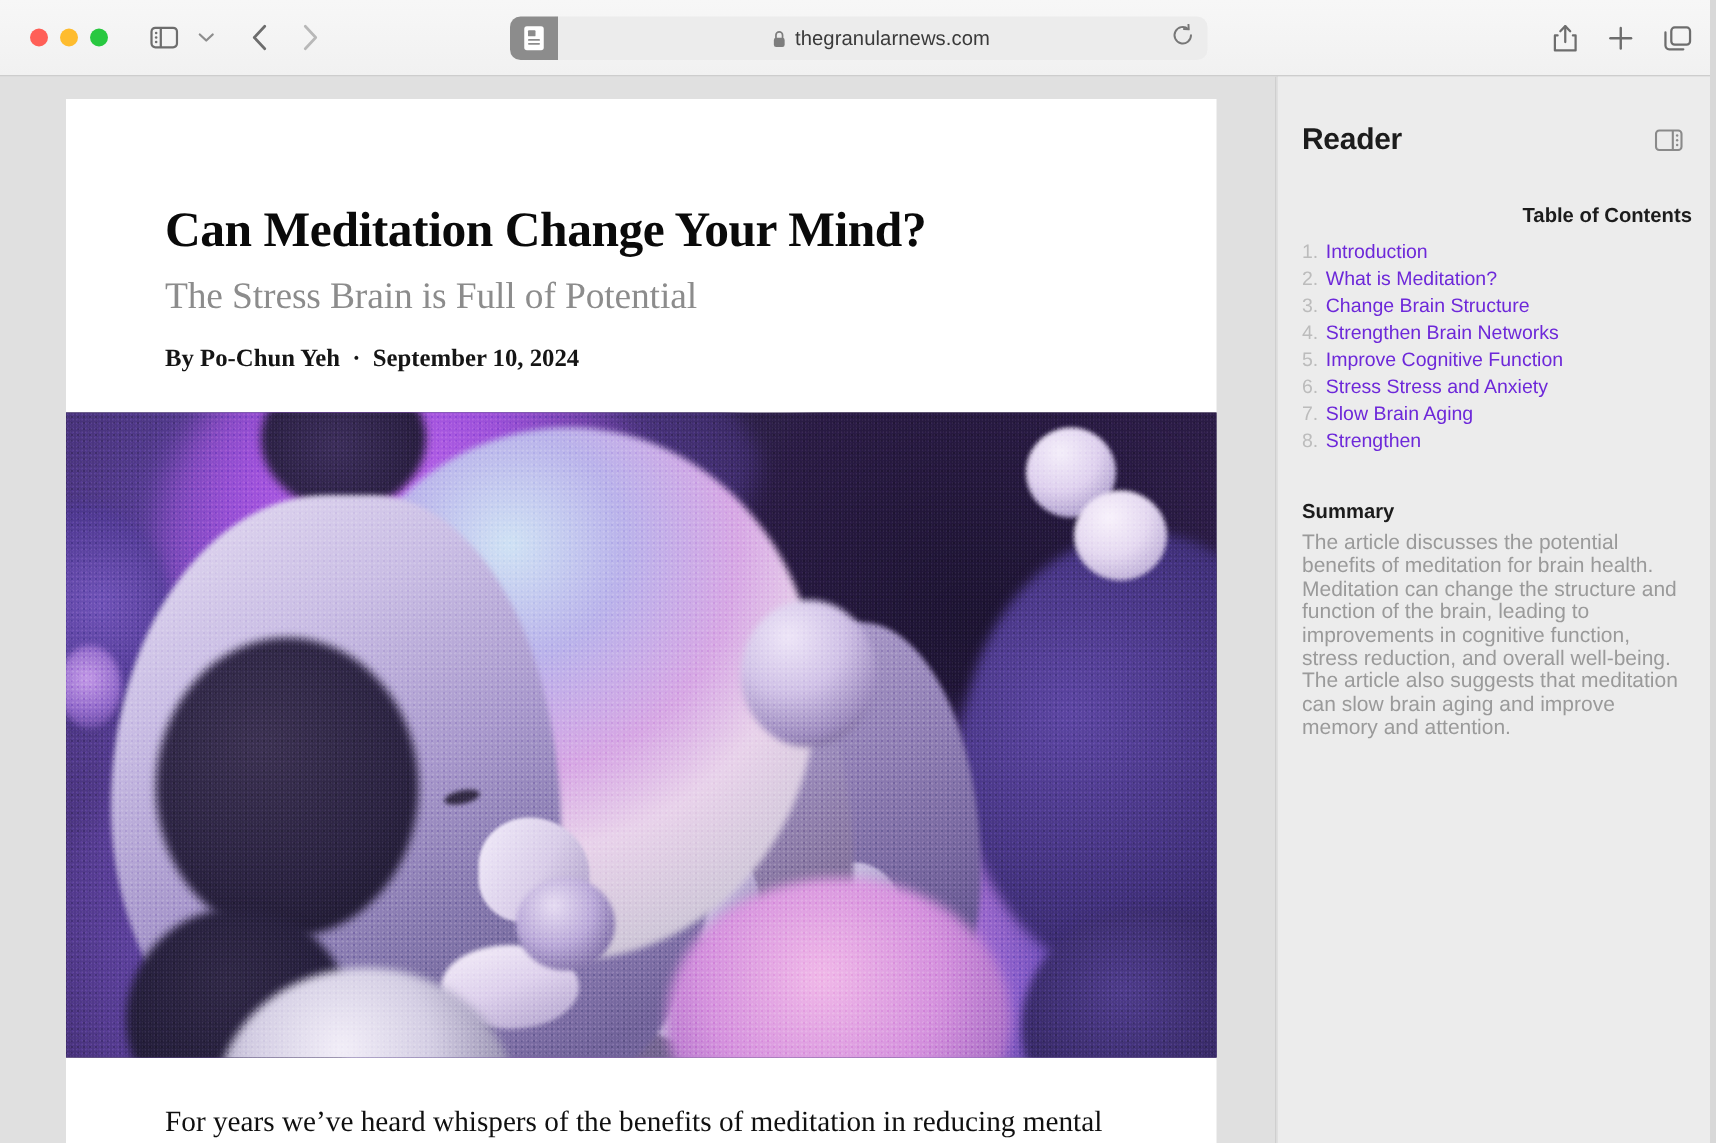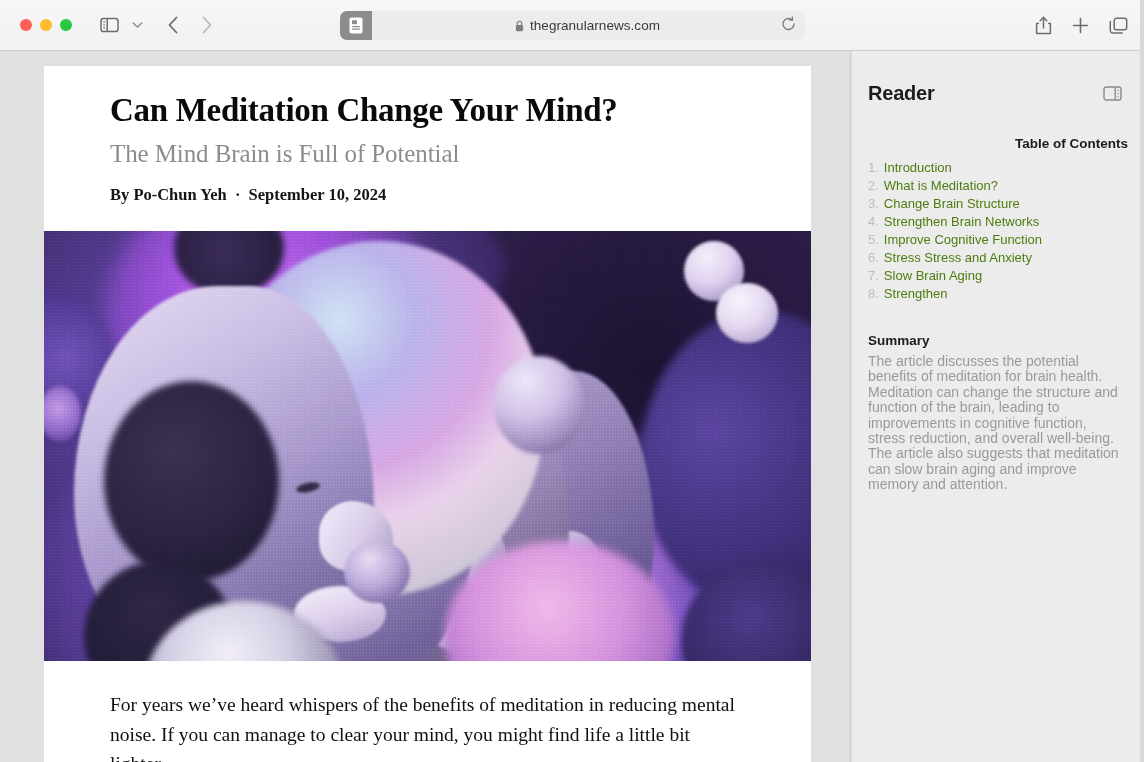--- a/index.html
+++ b/index.html
@@ -91,21 +91,21 @@
     width:1px; height:100%;
     background:#cfcfcf;
   }
 
   #article-card {
     position:absolute; left:44px; top:15px;
     width:767px; min-height:700px;
     background:#ffffff;
   }
 
-  #article-head { padding:26px 64px 0 66px; }
+  #article-head { padding:70px 64px 0 66px; }
   #article-title {
     font-family:"Liberation Serif", serif;
     font-size:33px; font-weight:bold;
     color:#0a0a0a;
     letter-spacing:-0.3px;
     line-height:1.12;
   }
   #article-subtitle {
     font-family:"Liberation Serif", serif;
     font-size:25px; font-weight:normal;
@@ -356,21 +356,21 @@
   #toc-heading { margin-top:31px;text-align:right; }
   #toc-list { list-style:none; margin-top:8px; padding:0 16px; }
   #toc-list li {
     font-size:13px;
     line-height:15.2px;
     color:#9a9a9a;
     padding:1.4px 0;
     display:flex; gap:5px;
   }
   #toc-list .num { color:#bcbcbc; flex:0 0 auto; }
-  #toc-list .lbl { color:#4d7c0f; }
+  #toc-list .lbl { color:#6d28d9; }
 
   #summary-heading { margin-top:30px; }
   #summary-text {
     font-size:14px;
     line-height:15.4px;
     color:#9a9a9a;
     padding:6px 20px 0 16px;
   }
 </style>
 </head>
@@ -461,21 +461,21 @@
         </svg>
       </div>
     </div>
   </div>
 
   <div id="content-area">
     <div id="article-card">
 
       <div id="article-head">
         <h1 id="article-title">Can Meditation Change Your Mind?</h1>
-        <h2 id="article-subtitle">The Mind Brain is Full of Potential</h2>
+        <h2 id="article-subtitle">The Stress Brain is Full of Potential</h2>
         <div id="article-byline">
           <span>By Po-Chun Yeh</span>
           <span id="byline-dot">·</span>
           <span>September 10, 2024</span>
         </div>
       </div>
 
       <div id="hero">
         <div class="blob bg1"></div>
         <div class="blob bg3"></div>

